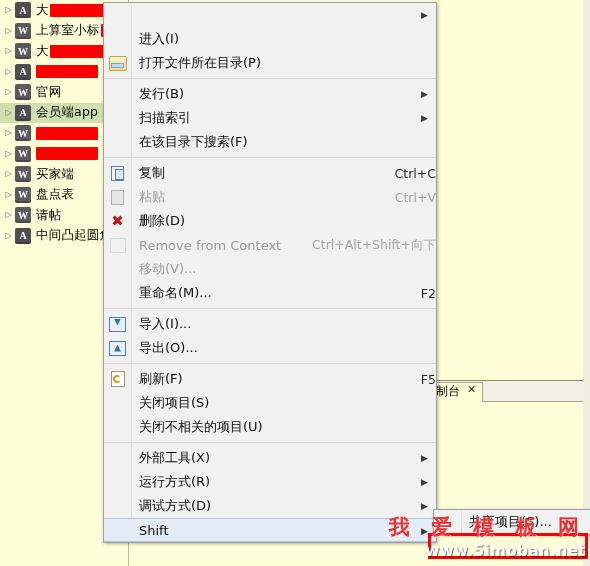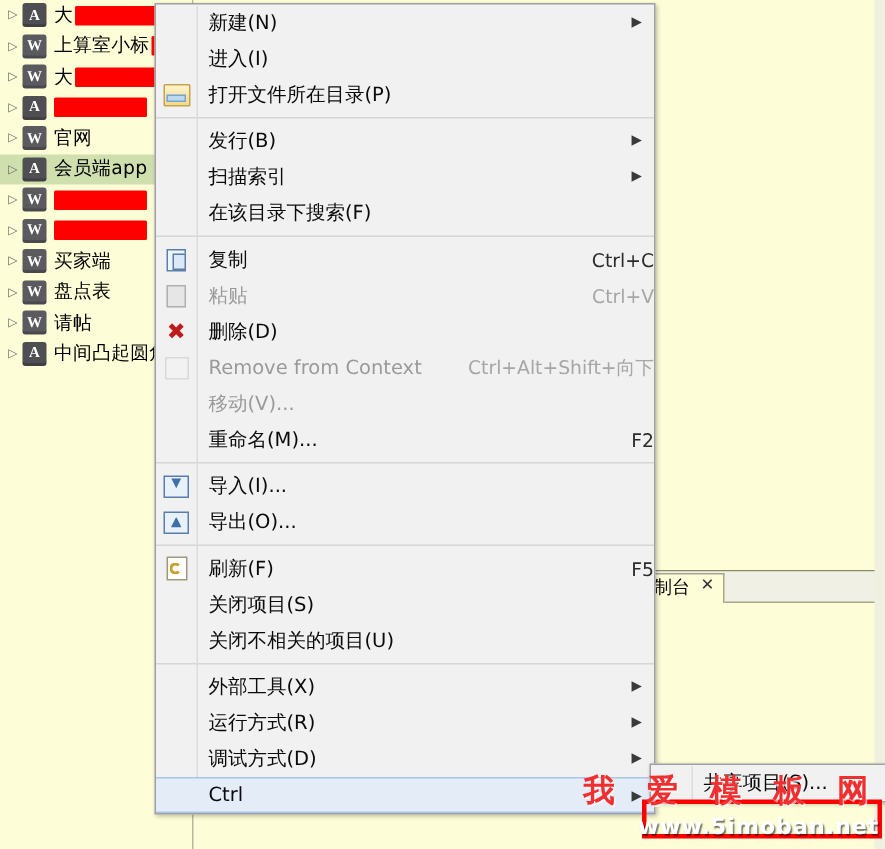--- a/index.html
+++ b/index.html
@@ -268,21 +268,20 @@
     </div>
     <div id="console-body">[HBuilder控制台]，点右上角</div>
   </div>
   <div class="sb-right"></div>
 </div>
 
 <div id="ctxmenu">
   <div class="gutter-line"></div>
 <div class="mi">
       <span class="mi-icon"></span>
-      <span class="mi-label">新建(N)</span>
       <span class="mi-sub">▶</span>
     </div>
     <div class="mi">
       <span class="mi-icon"></span>
       <span class="mi-label">进入(I)</span>
     </div>
     <div class="mi">
       <span class="mi-icon">
         <span class="ic ic-folder"></span>
       </span>
@@ -380,21 +379,21 @@
       <span class="mi-label">运行方式(R)</span>
       <span class="mi-sub">▶</span>
     </div>
     <div class="mi">
       <span class="mi-icon"></span>
       <span class="mi-label">调试方式(D)</span>
       <span class="mi-sub">▶</span>
     </div>
     <div class="mi hl">
       <span class="mi-icon"></span>
-      <span class="mi-label">Ctrl</span>
+      <span class="mi-label">Shift</span>
       <span class="mi-sub">▶</span>
     </div>
   </div>
 
 <div id="submenu">
   <div class="gutter-line"></div>
     <div class="mi">
       <span class="mi-icon"></span>
       <span class="mi-label">共享项目(S)...</span>
     </div>

